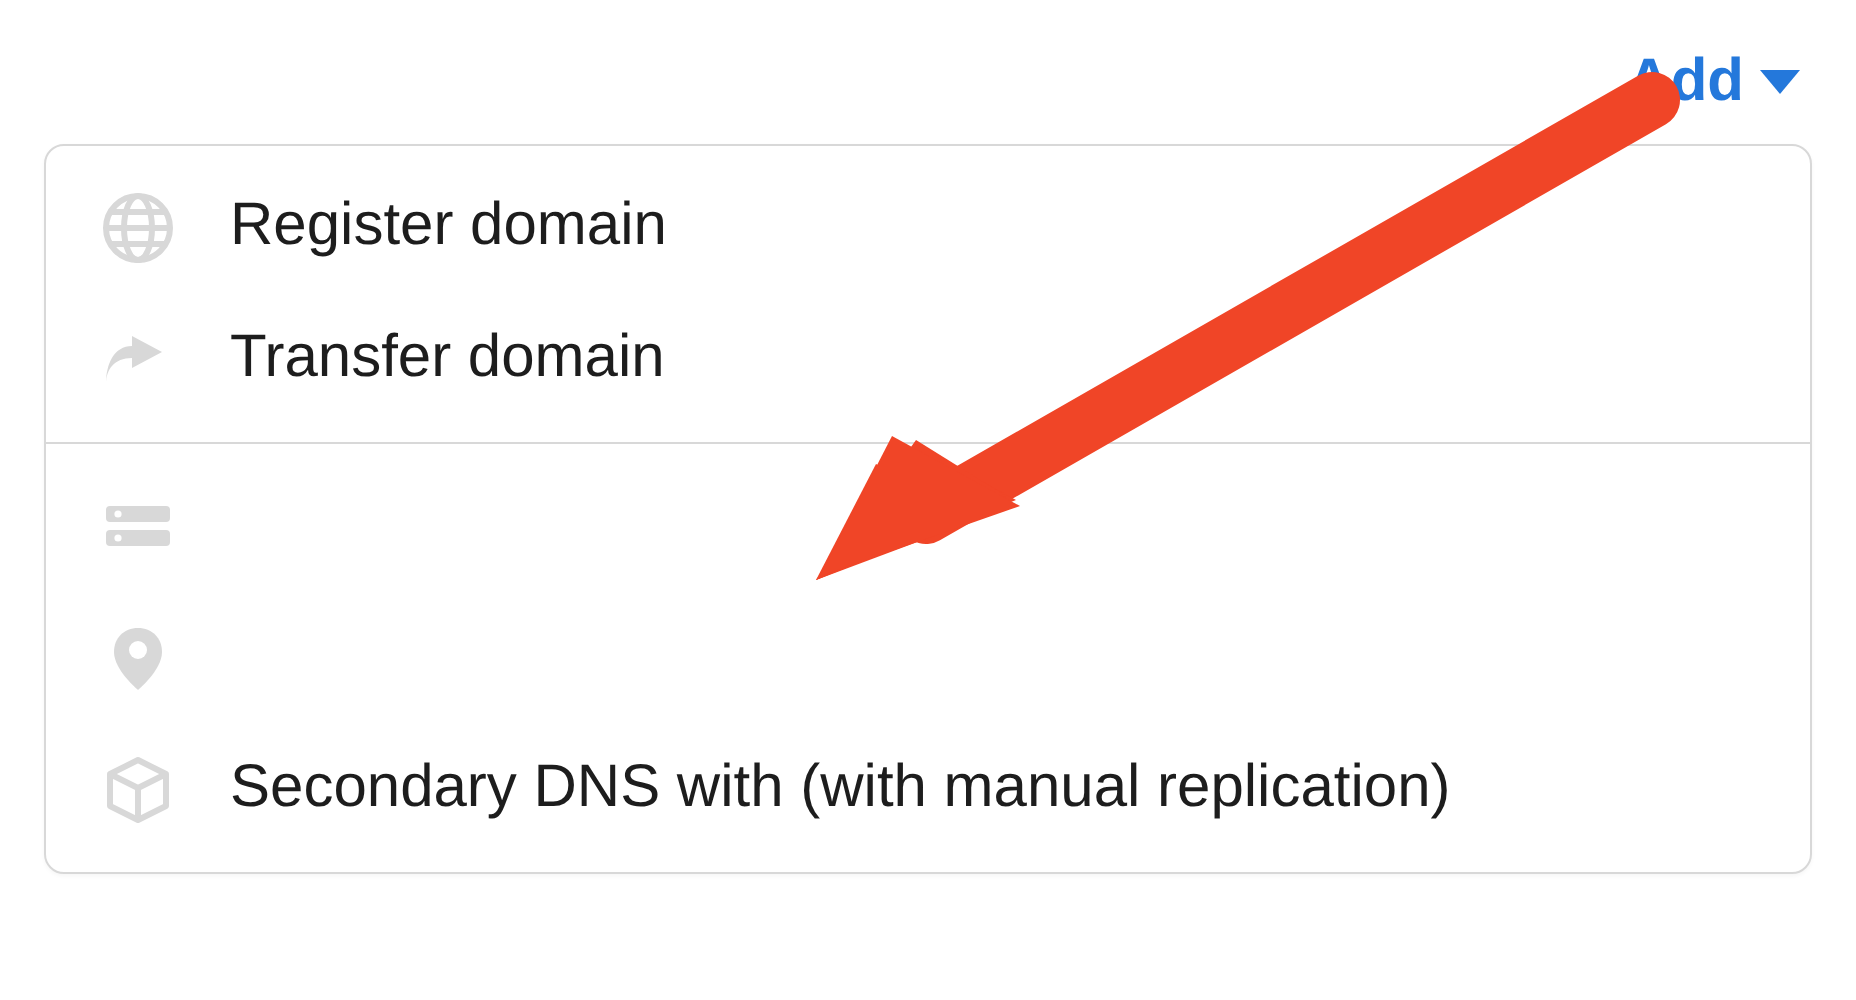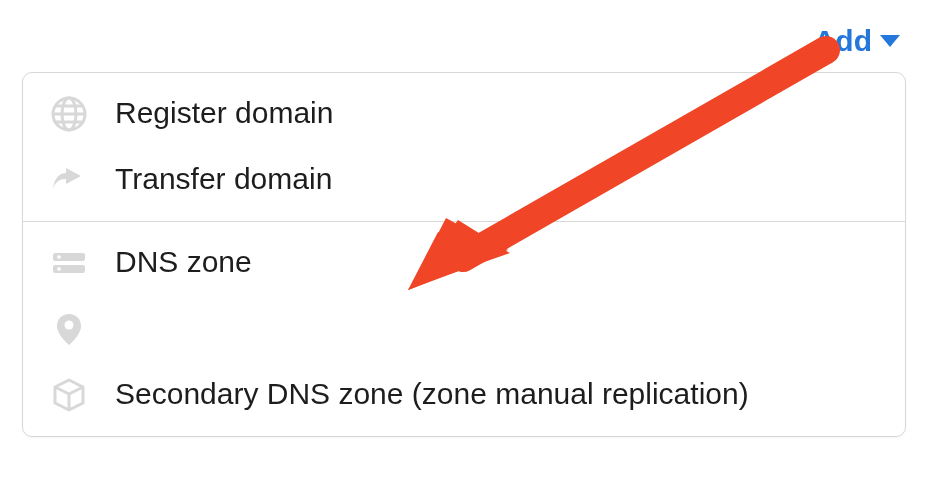--- a/index.html
+++ b/index.html
@@ -130,39 +130,38 @@
     <div class="menu-section">
       <div class="menu-item">
         <span class="menu-icon">
           <svg viewBox="0 0 36 36" fill="#d8d8d8">
             <rect x="2" y="8" width="32" height="8" rx="2"></rect>
             <rect x="2" y="20" width="32" height="8" rx="2"></rect>
             <circle cx="8" cy="12" r="1.8" fill="#ffffff"></circle>
             <circle cx="8" cy="24" r="1.8" fill="#ffffff"></circle>
           </svg>
         </span>
-        <span class="menu-label">DNS zone</span>
       </div>
       <div class="menu-item">
         <span class="menu-icon">
           <svg viewBox="0 0 36 36" fill="#d8d8d8">
             <path d="M 18 3 C 11 3 6 8 6 15 C 6 24 18 34 18 34 C 18 34 30 24 30 15 C 30 8 25 3 18 3 Z"></path>
             <circle cx="18" cy="14" r="4.5" fill="#ffffff"></circle>
           </svg>
         </span>
       </div>
       <div class="menu-item">
         <span class="menu-icon">
           <svg viewBox="0 0 36 36" fill="none" stroke="#d8d8d8" stroke-width="3" stroke-linejoin="round">
             <path d="M 18 3 L 32 10 L 32 26 L 18 33 L 4 26 L 4 10 Z"></path>
             <path d="M 4 10 L 18 17 L 32 10"></path>
             <path d="M 18 17 L 18 33"></path>
           </svg>
         </span>
-        <span class="menu-label">Secondary DNS zone (zone manual replication)</span>
+        <span class="menu-label">Secondary DNS with (with manual replication)</span>
       </div>
     </div>
 
   </div>
 
   <div class="arrow-overlay">
     <svg width="440" height="300" viewBox="0 0 440 300">
       <defs>
         <marker id="arrowhead" markerWidth="12" markerHeight="12" refX="3" refY="6" orient="auto">
           <polygon points="0 0, 12 6, 0 12" fill="#f04527"></polygon>

